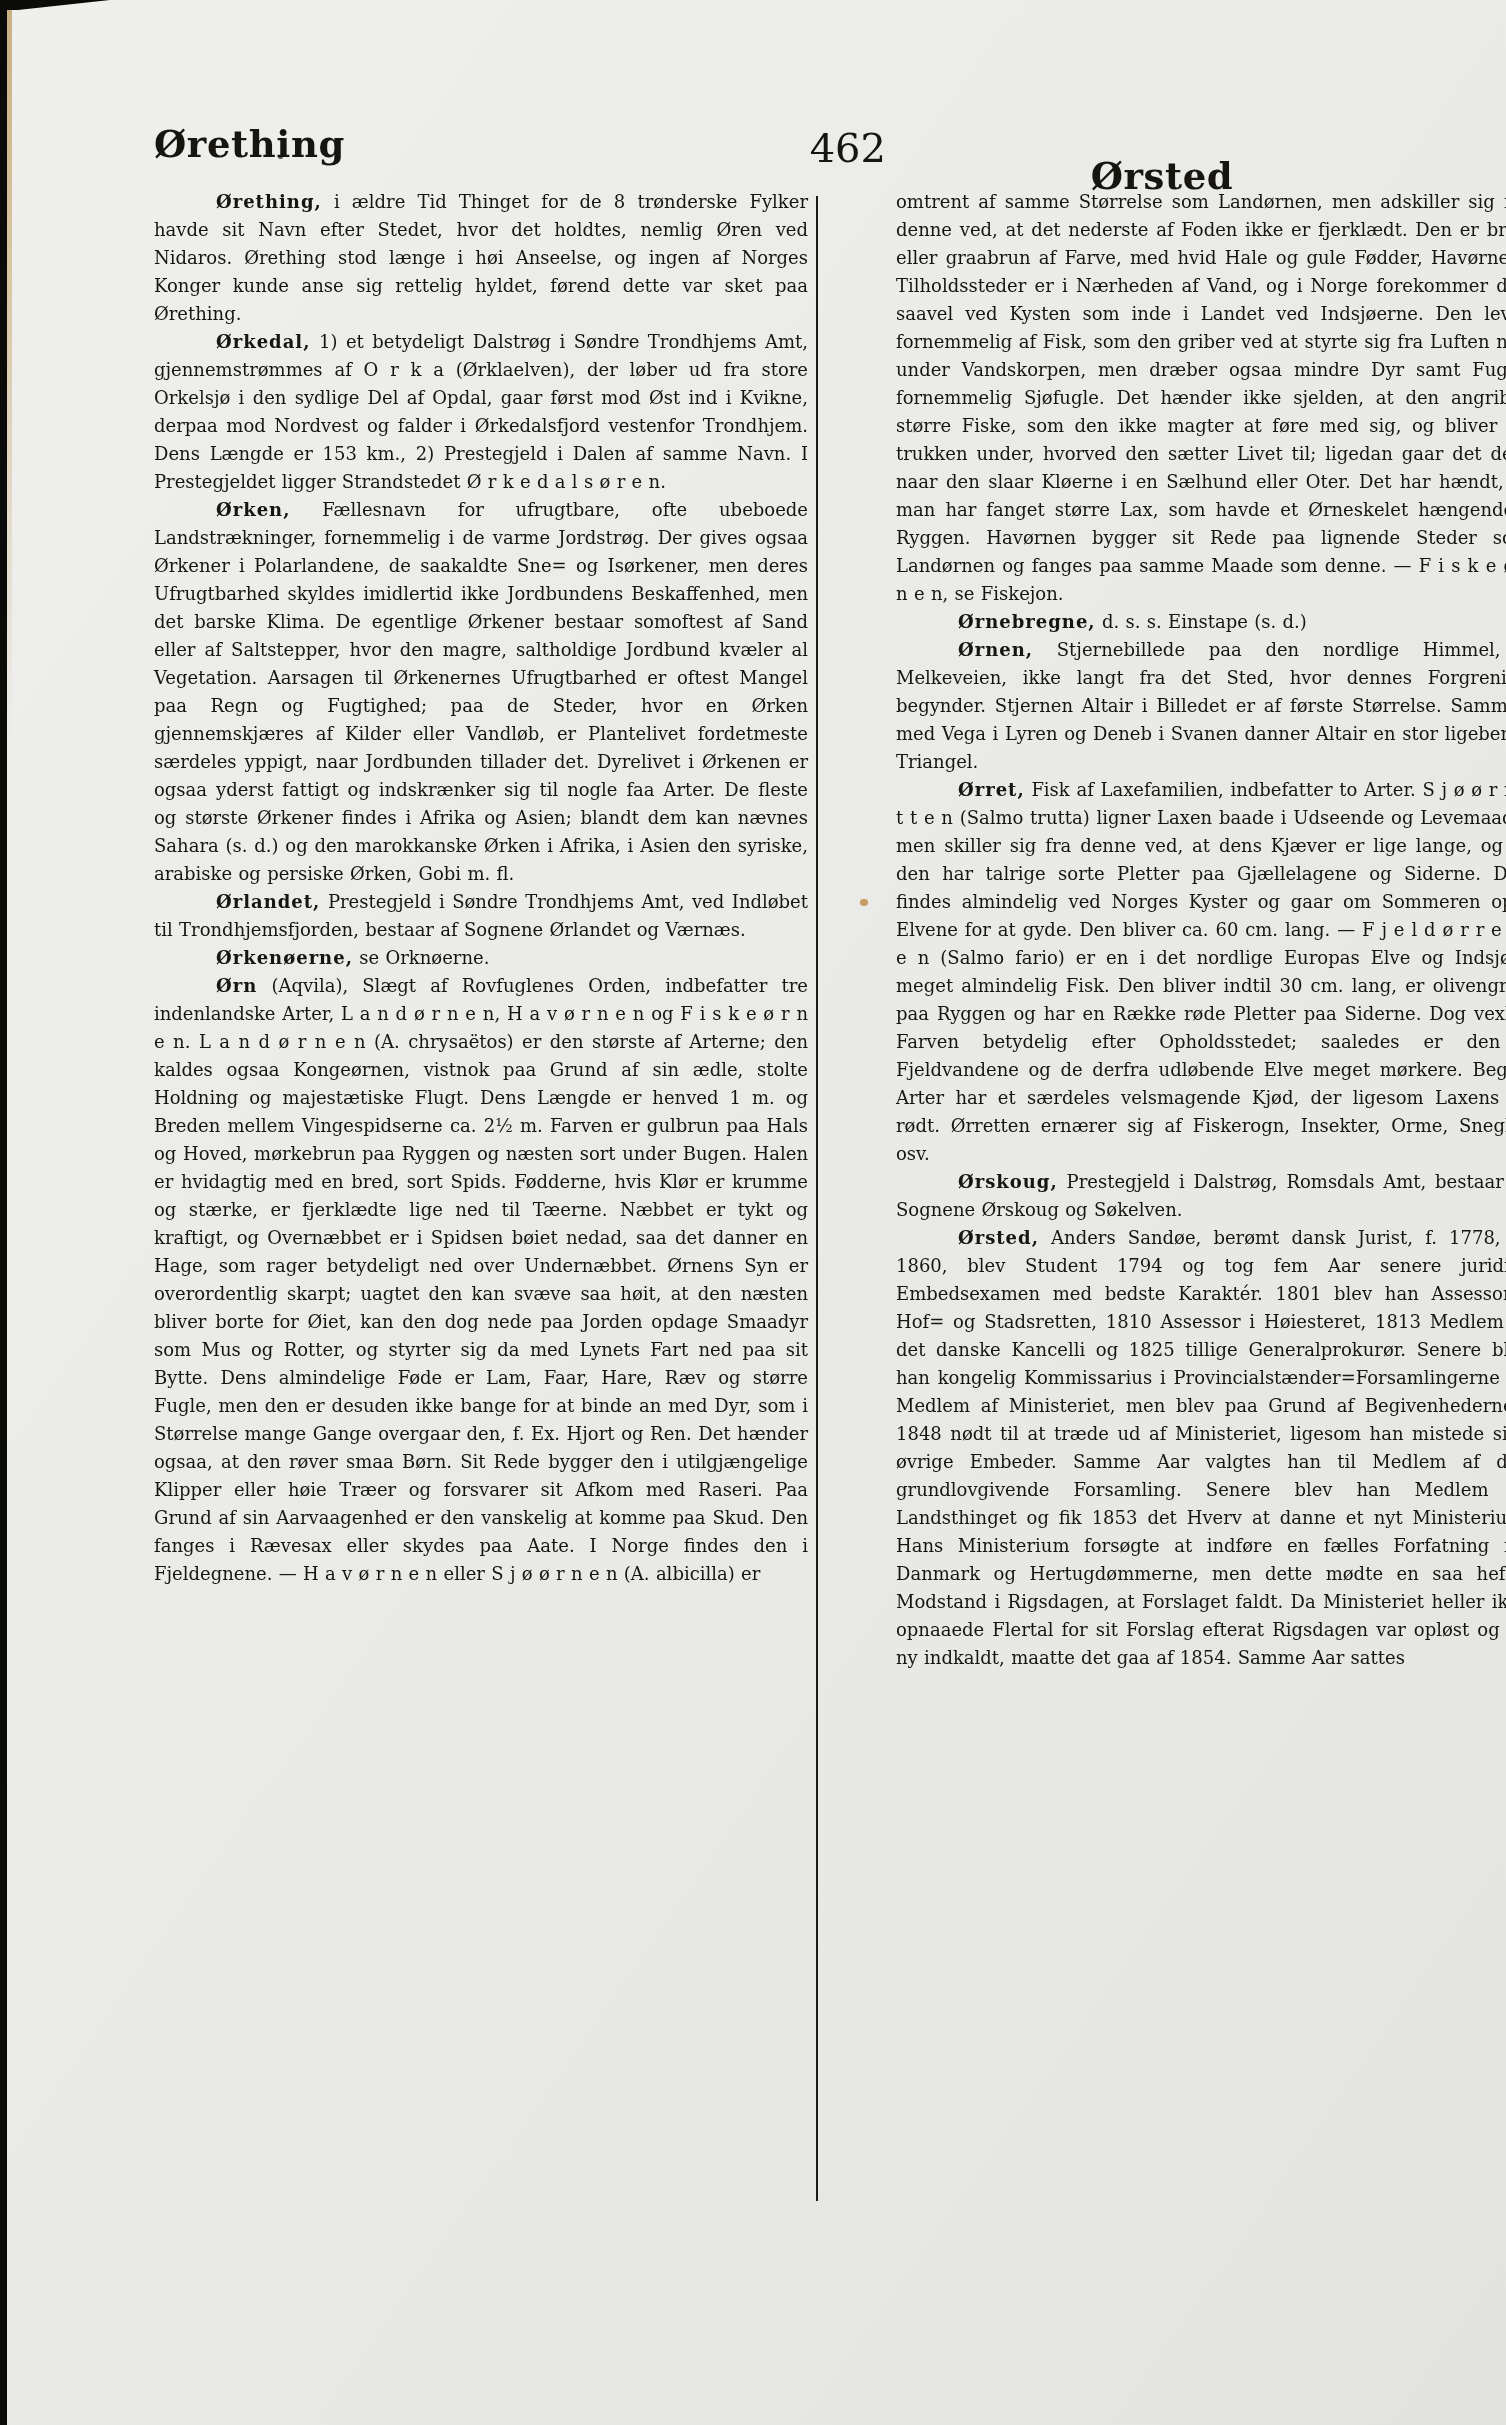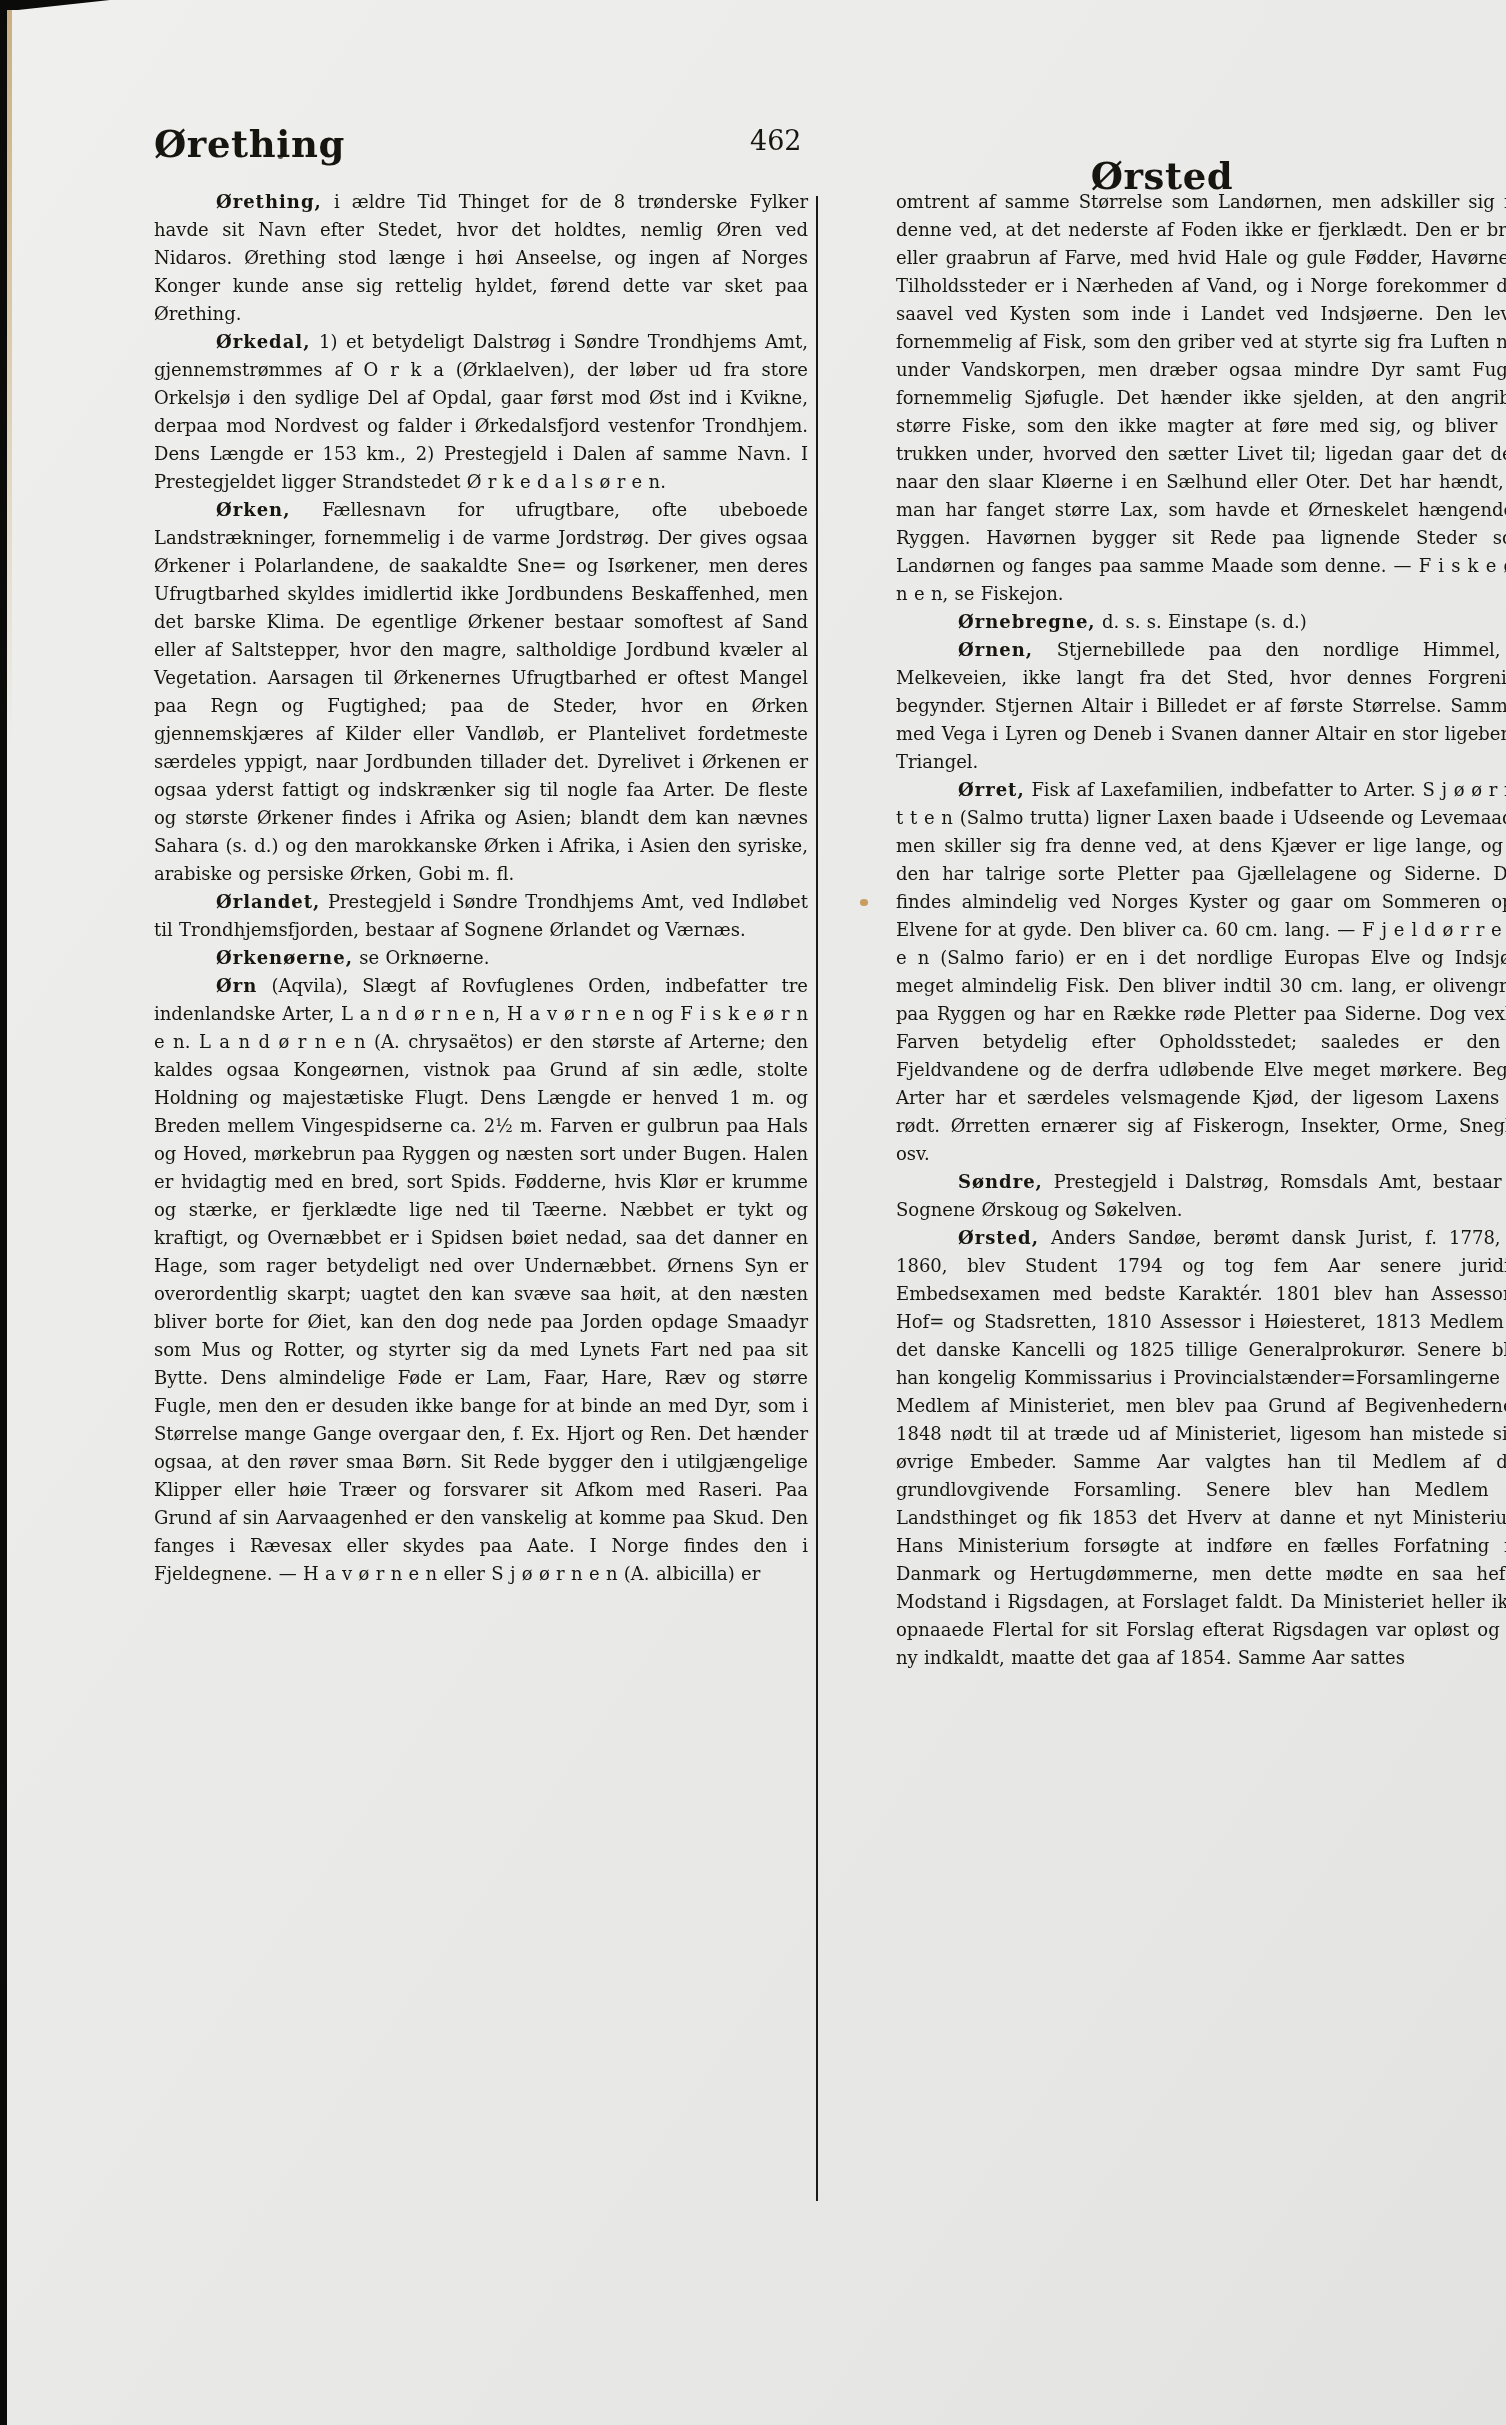--- a/index.html
+++ b/index.html
@@ -16,21 +16,21 @@
   .edge-tan    { position:absolute; left:7.1px; top:0; width:5.2px; height:747px;
                  background:linear-gradient(#c9ae82 0%, #d6c29c 30%, rgba(214,194,156,0) 100%); }
   .corner-dark { position:absolute; left:0; top:0; width:110px; height:10.4px; background:#0b0b0a;
                  clip-path:polygon(0 0, 100% 0, 12% 100%, 0 100%); }
   .speck-1 { position:absolute; left:278px; top:155px; width:4.5px; height:3.9px; border-radius:50%; background:#55514a; }
   .speck-2 { position:absolute; left:860px; top:899px; width:7.8px; height:6.5px; border-radius:50%; background:#c08a3e; opacity:.8; }
 
   
   .runhead-left  { position:absolute; left:154px;  top:122px; width:654px; text-align:left;
                    font-size:37px; font-weight:bold; letter-spacing:0.6px; }
-  .runhead-num   { position:absolute; left:750px; top:125px; width:136px; text-align:left; font-size:27px; }
+  .runhead-num   { position:absolute; left:750px; top:125px; width:136px; text-align:right; font-size:40px; }
   .runhead-right { position:absolute; left:845px; top:122px; width:634px; text-align:center;
                    font-size:37px; font-weight:bold; letter-spacing:0.6px;margin-top:32px; }
 
   
   .divider { position:absolute; left:816px; top:196px; width:1.9px; height:2005px; background:#1b1a17; }
 
   
   .col { position:absolute; top:188px; }
   .col-left  { left:154px;  width:654px; }
   .col-right { left:896px; width:634px; }
@@ -68,18 +68,18 @@
       <p class="entry"><b class="head">Ørken,</b> <span>Fællesnavn for ufrugtbare, ofte ubeboede Landstrækninger, fornemmelig i de varme Jordstrøg. Der gives ogsaa Ørkener i Polarlandene, de saakaldte Sne= og Isørkener, men deres Ufrugtbarhed skyldes imidlertid ikke Jordbundens Beskaffenhed, men det barske Klima. De egentlige Ørkener bestaar somoftest af Sand eller af Saltstepper, hvor den magre, saltholdige Jordbund kvæler al Vegetation. Aarsagen til Ørkenernes Ufrugtbarhed er oftest Mangel paa Regn og Fugtighed; paa de Steder, hvor en Ørken gjennemskjæres af Kilder eller Vandløb, er Plantelivet fordetmeste særdeles yppigt, naar Jordbunden tillader det. Dyrelivet i Ørkenen er ogsaa yderst fattigt og indskrænker sig til nogle faa Arter. De fleste og største Ørkener findes i Afrika og Asien; blandt dem kan nævnes Sahara (s. d.) og den marokkanske Ørken i Afrika, i Asien den syriske, arabiske og persiske Ørken, Gobi m. fl.</span></p>
       <p class="entry"><b class="head">Ørlandet,</b> <span>Prestegjeld i Søndre Trondhjems Amt, ved Indløbet til Trondhjemsfjorden, bestaar af Sognene Ørlandet og Værnæs.</span></p>
       <p class="entry"><b class="head">Ørkenøerne,</b> <span>se Orknøerne.</span></p>
       <p class="entry"><b class="head">Ørn</b> <span>(Aqvila), Slægt af Rovfuglenes Orden, indbefatter tre indenlandske Arter, L a n d ø r n e n, H a v ø r n e n og F i s k e ø r n e n. L a n d ø r n e n (A. chrysaëtos) er den største af Arterne; den kaldes ogsaa Kongeørnen, vistnok paa Grund af sin ædle, stolte Holdning og majestætiske Flugt. Dens Længde er henved 1 m. og Breden mellem Vingespidserne ca. 2½ m. Farven er gulbrun paa Hals og Hoved, mørkebrun paa Ryggen og næsten sort under Bugen. Halen er hvidagtig med en bred, sort Spids. Fødderne, hvis Klør er krumme og stærke, er fjerklædte lige ned til Tæerne. Næbbet er tykt og kraftigt, og Overnæbbet er i Spidsen bøiet nedad, saa det danner en Hage, som rager betydeligt ned over Undernæbbet. Ørnens Syn er overordentlig skarpt; uagtet den kan svæve saa høit, at den næsten bliver borte for Øiet, kan den dog nede paa Jorden opdage Smaadyr som Mus og Rotter, og styrter sig da med Lynets Fart ned paa sit Bytte. Dens almindelige Føde er Lam, Faar, Hare, Ræv og større Fugle, men den er desuden ikke bange for at binde an med Dyr, som i Størrelse mange Gange overgaar den, f. Ex. Hjort og Ren. Det hænder ogsaa, at den røver smaa Børn. Sit Rede bygger den i utilgjængelige Klipper eller høie Træer og forsvarer sit Afkom med Raseri. Paa Grund af sin Aarvaagenhed er den vanskelig at komme paa Skud. Den fanges i Rævesax eller skydes paa Aate. I Norge findes den i Fjeldegnene. — H a v ø r n e n eller S j ø ø r n e n (A. albicilla) er</span></p>
     </div>
   <div class="col col-right" id="col-right">
       <p class="entry cont"><span>omtrent af samme Størrelse som Landørnen, men adskiller sig fra denne ved, at det nederste af Foden ikke er fjerklædt. Den er brun eller graabrun af Farve, med hvid Hale og gule Fødder, Havørnens Tilholdssteder er i Nærheden af Vand, og i Norge forekommer den saavel ved Kysten som inde i Landet ved Indsjøerne. Den lever fornemmelig af Fisk, som den griber ved at styrte sig fra Luften ned under Vandskorpen, men dræber ogsaa mindre Dyr samt Fugle, fornemmelig Sjøfugle. Det hænder ikke sjelden, at den angriber større Fiske, som den ikke magter at føre med sig, og bliver da trukken under, hvorved den sætter Livet til; ligedan gaar det den, naar den slaar Kløerne i en Sælhund eller Oter. Det har hændt, at man har fanget større Lax, som havde et Ørneskelet hængende i Ryggen. Havørnen bygger sit Rede paa lignende Steder som Landørnen og fanges paa samme Maade som denne. — F i s k e ø r n e n, se Fiskejon.</span></p>
       <p class="entry"><b class="head">Ørnebregne,</b> <span>d. s. s. Einstape (s. d.)</span></p>
       <p class="entry"><b class="head">Ørnen,</b> <span>Stjernebillede paa den nordlige Himmel, i Melkeveien, ikke langt fra det Sted, hvor dennes Forgrening begynder. Stjernen Altair i Billedet er af første Størrelse. Sammen med Vega i Lyren og Deneb i Svanen danner Altair en stor ligebenet Triangel.</span></p>
       <p class="entry"><b class="head">Ørret,</b> <span>Fisk af Laxefamilien, indbefatter to Arter. S j ø ø r r e t t e n (Salmo trutta) ligner Laxen baade i Udseende og Levemaade, men skiller sig fra denne ved, at dens Kjæver er lige lange, og at den har talrige sorte Pletter paa Gjællelagene og Siderne. Den findes almindelig ved Norges Kyster og gaar om Sommeren op i Elvene for at gyde. Den bliver ca. 60 cm. lang. — F j e l d ø r r e t t e n (Salmo fario) er en i det nordlige Europas Elve og Indsjøer meget almindelig Fisk. Den bliver indtil 30 cm. lang, er olivengrøn paa Ryggen og har en Række røde Pletter paa Siderne. Dog vexler Farven betydelig efter Opholdsstedet; saaledes er den i Fjeldvandene og de derfra udløbende Elve meget mørkere. Begge Arter har et særdeles velsmagende Kjød, der ligesom Laxens er rødt. Ørretten ernærer sig af Fiskerogn, Insekter, Orme, Snegler osv.</span></p>
-      <p class="entry"><b class="head">Søndre,</b> <span>Prestegjeld i Dalstrøg, Romsdals Amt, bestaar af Sognene Ørskoug og Søkelven.</span></p>
+      <p class="entry"><b class="head">Ørskoug,</b> <span>Prestegjeld i Dalstrøg, Romsdals Amt, bestaar af Sognene Ørskoug og Søkelven.</span></p>
       <p class="entry"><b class="head">Ørsted,</b> <span>Anders Sandøe, berømt dansk Jurist, f. 1778, d. 1860, blev Student 1794 og tog fem Aar senere juridisk Embedsexamen med bedste Karaktér. 1801 blev han Assessor i Hof= og Stadsretten, 1810 Assessor i Høiesteret, 1813 Medlem af det danske Kancelli og 1825 tillige Generalprokurør. Senere blev han kongelig Kommissarius i Provincialstænder=Forsamlingerne og Medlem af Ministeriet, men blev paa Grund af Begivenhederne i 1848 nødt til at træde ud af Ministeriet, ligesom han mistede sine øvrige Embeder. Samme Aar valgtes han til Medlem af den grundlovgivende Forsamling. Senere blev han Medlem af Landsthinget og fik 1853 det Hverv at danne et nyt Ministerium. Hans Ministerium forsøgte at indføre en fælles Forfatning for Danmark og Hertugdømmerne, men dette mødte en saa heftig Modstand i Rigsdagen, at Forslaget faldt. Da Ministeriet heller ikke opnaaede Flertal for sit Forslag efterat Rigsdagen var opløst og en ny indkaldt, maatte det gaa af 1854. Samme Aar sattes</span></p>
     </div>
 
 </div>
 
 
 </body></html>

